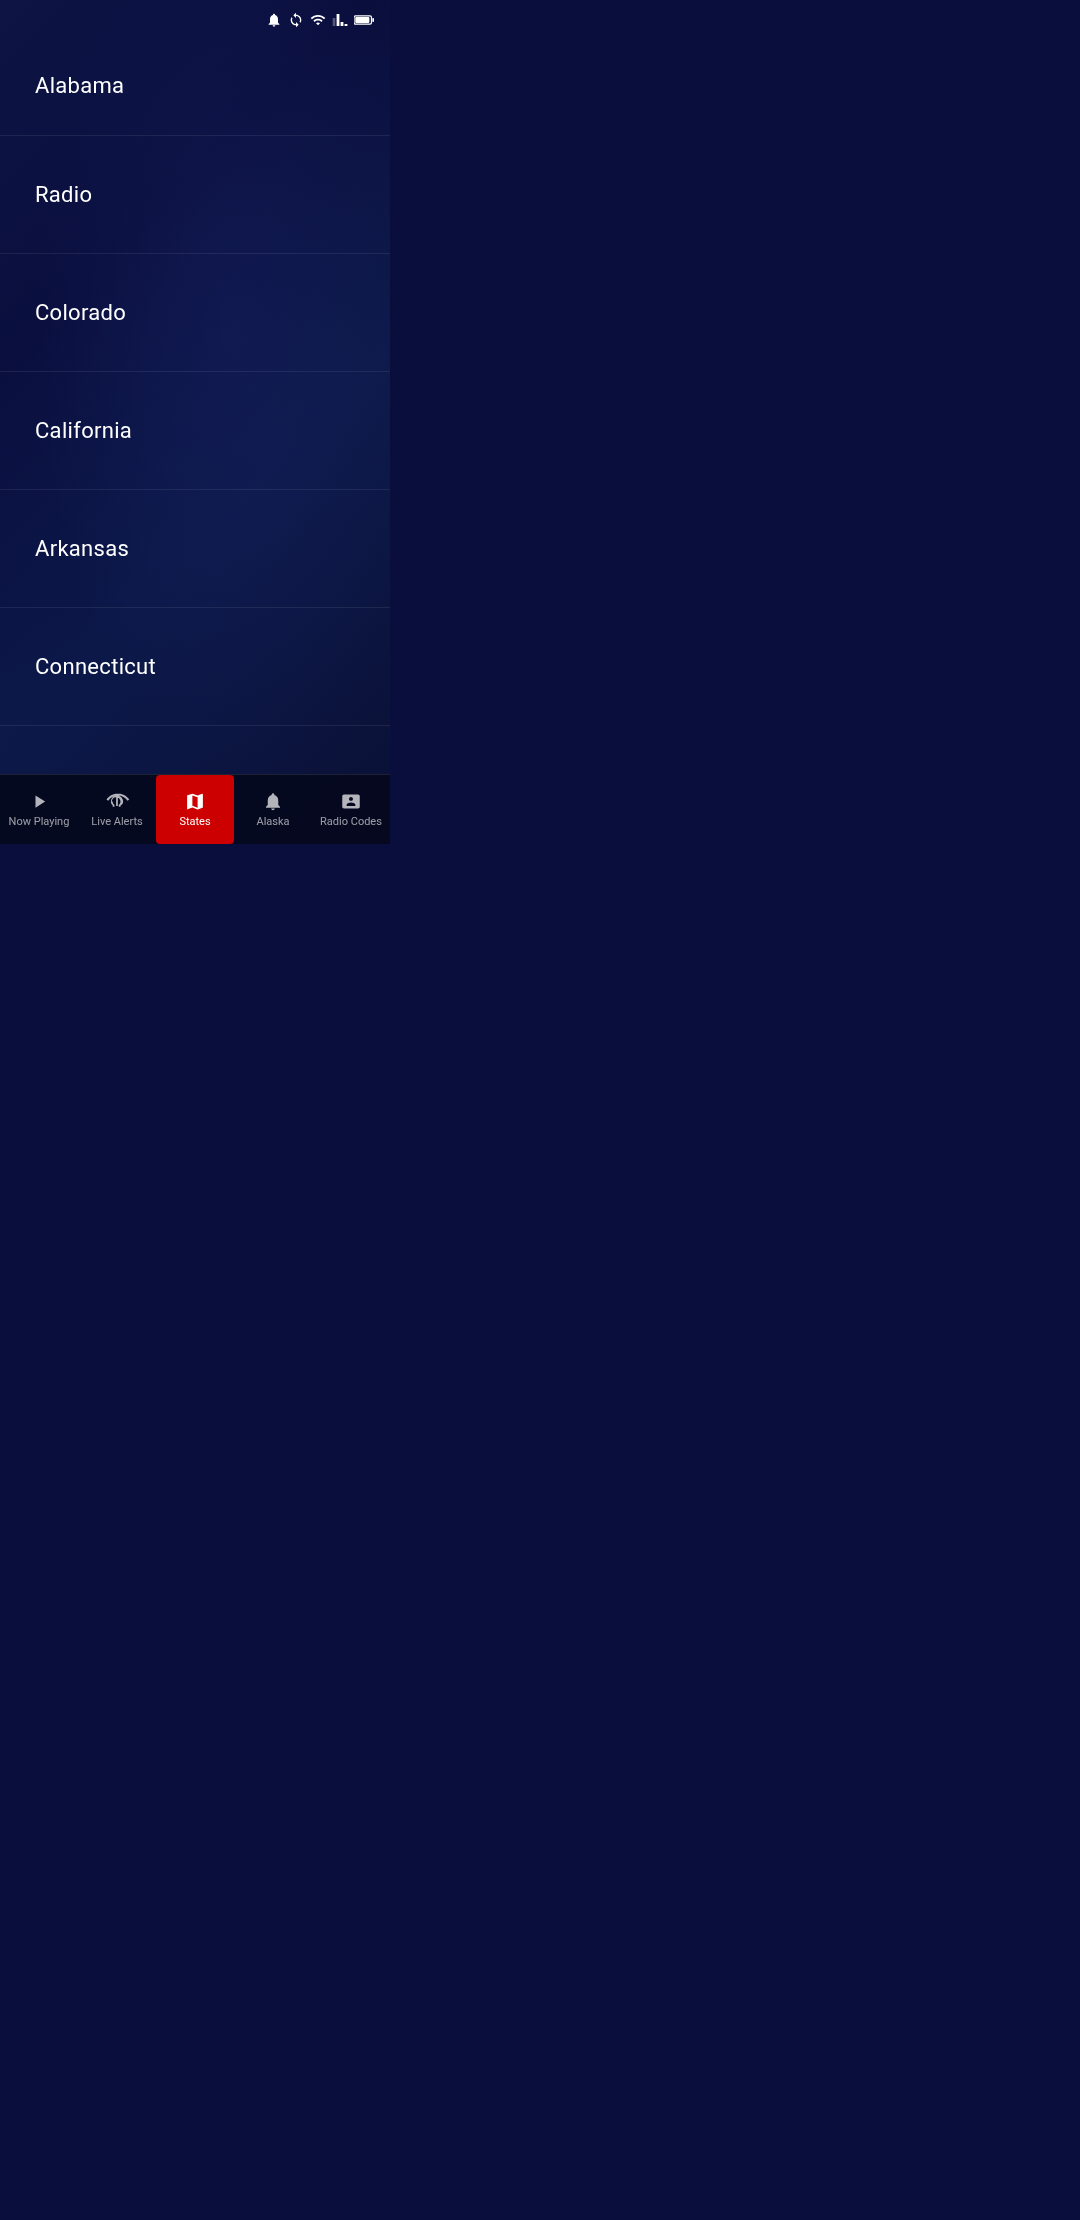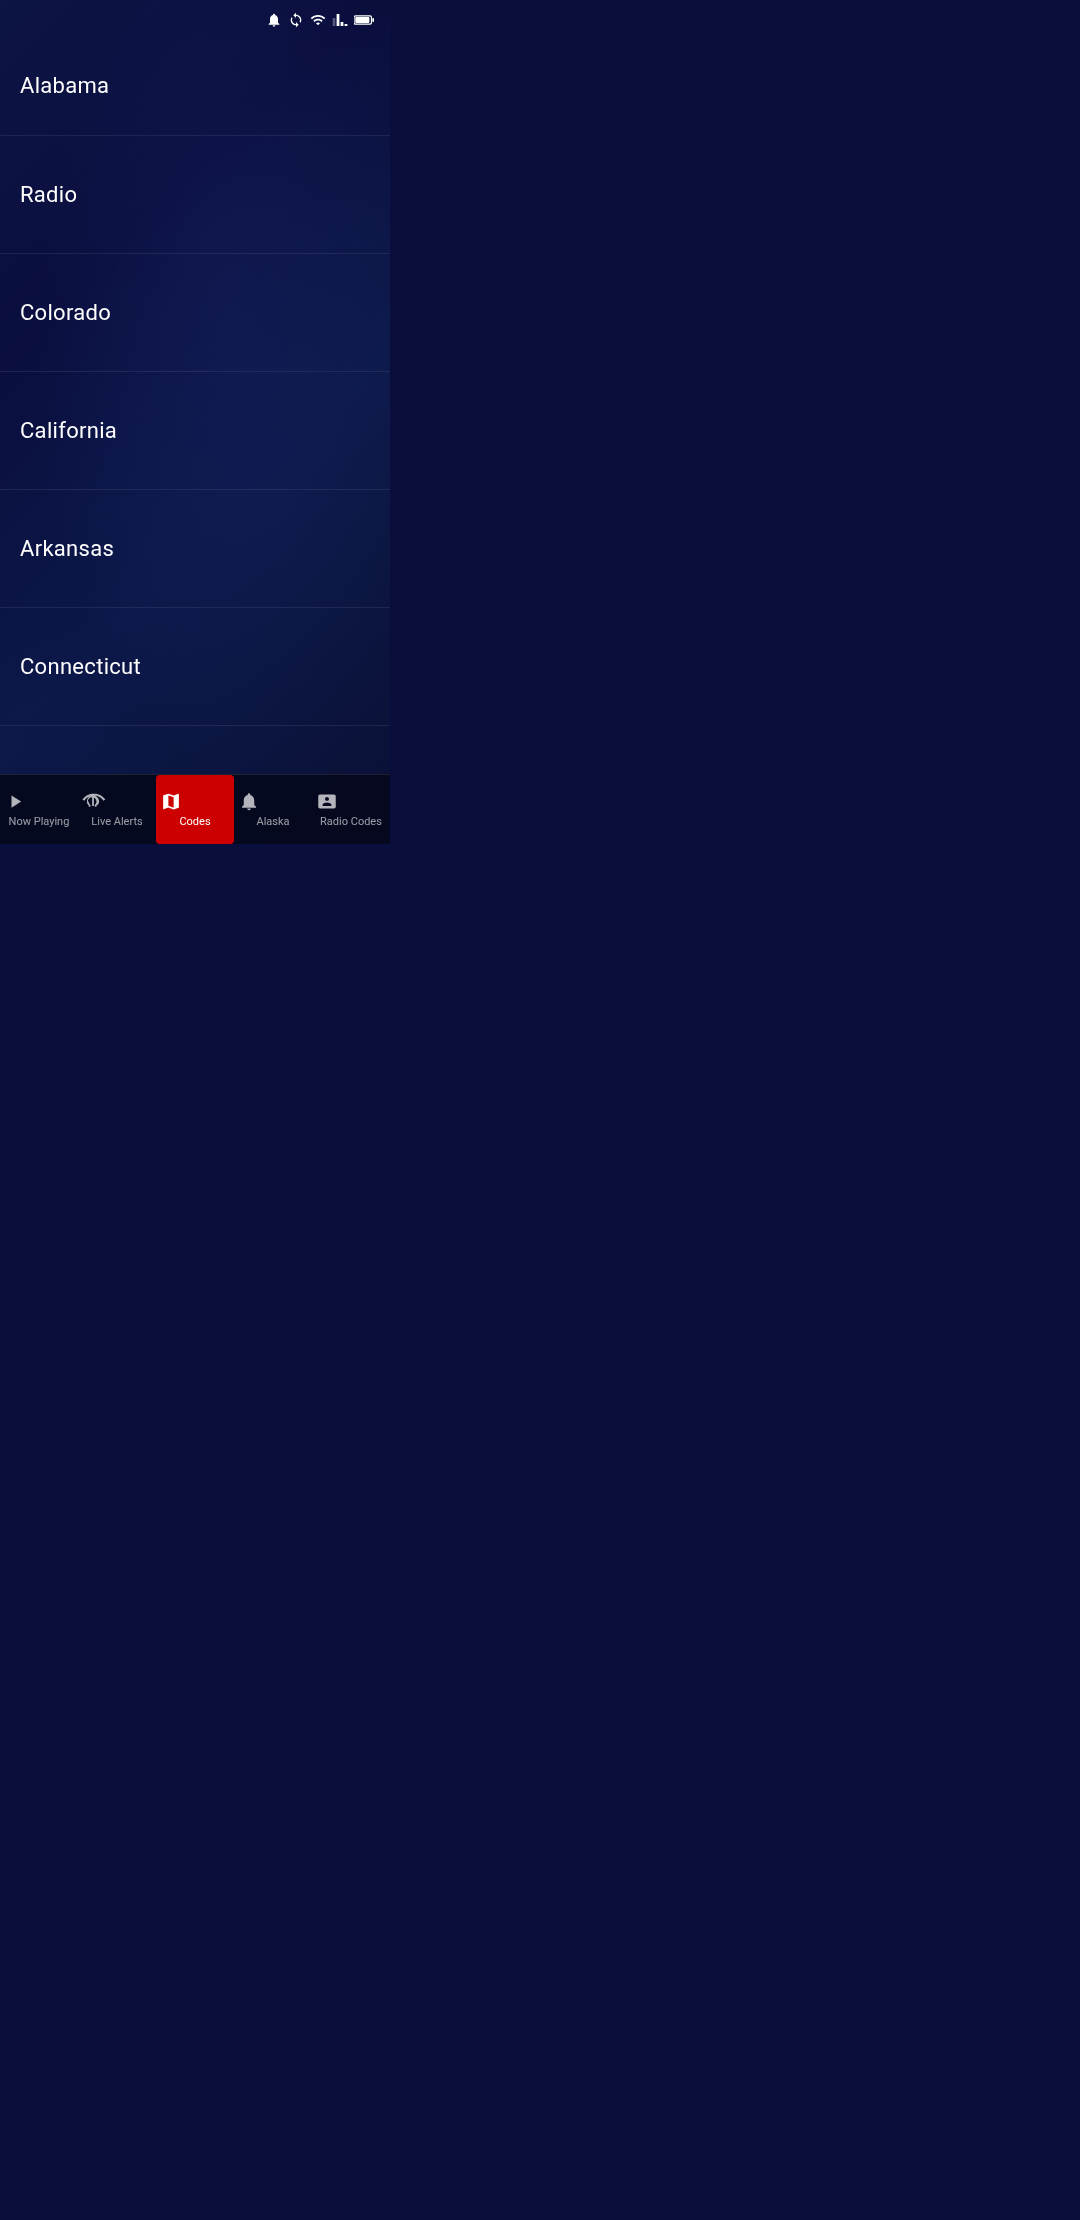--- a/index.html
+++ b/index.html
@@ -74,21 +74,21 @@
     .list-container {
       position: relative;
       z-index: 5;
       height: calc(100% - 36px - 70px);
       overflow-y: auto;
     }
 
     .list-item {
       display: flex;
       align-items: center;
-      padding: 0 20px;
+      padding: 0 35px;
       height: 118px;
       border-bottom: 1px solid rgba(255, 255, 255, 0.08);
       cursor: pointer;
       position: relative;
     }
 
     .list-item:first-child {
       height: 100px;
     }
 
@@ -110,20 +110,21 @@
       display: flex;
       align-items: stretch;
       z-index: 20;
       border-top: 1px solid rgba(255,255,255,0.1);
     }
 
     .nav-item {
       flex: 1;
       display: flex;
       flex-direction: column;
+      align-items: center;
       justify-content: center;
       cursor: pointer;
       gap: 3px;
       padding: 16px 2px;
     }
 
     .nav-item.active {
       background: #cc0000;
       border-radius: 4px;
     }
@@ -223,21 +224,21 @@
     <svg class="nav-svg" viewBox="0 0 24 24">
       <path d="M12 3C7.03 3 2.8 5.7 0 9.72L2 11c2.41-3.48 6.37-5.78 11-5.78s8.59 2.3 11 5.78l2-1.28C23.2 5.7 18.97 3 14 3h-2zm-1 4v10h2V7h-2zm-5 5c0-2.76 2.24-5 5-5s5 2.24 5 5c0 1.64-.8 3.08-2 4v2h2v-1.29C18.19 15.37 19 13.78 19 12c0-3.87-3.13-7-7-7s-7 3.13-7 7c0 1.78.81 3.37 2.08 4.42V18h2v-2c-1.2-.92-2-2.36-2-4z"></path>
     </svg>
     <span class="nav-label">Live Alerts</span>
   </div>
 
   <div class="nav-item active">
     <svg class="nav-svg" viewBox="0 0 24 24">
       <path d="M20.5 3l-.16.03L15 5.1 9 3 3.36 4.9c-.21.07-.36.25-.36.48V20.5c0 .28.22.5.5.5l.16-.03L9 18.9l6 2.1 5.64-1.9c.21-.07.36-.25.36-.48V3.5c0-.28-.22-.5-.5-.5zM15 19l-6-2.11V5l6 2.11V19z"></path>
     </svg>
-    <span class="nav-label">Codes</span>
+    <span class="nav-label">States</span>
   </div>
 
   <div class="nav-item">
     <svg class="nav-svg" viewBox="0 0 24 24">
       <path d="M12 22c1.1 0 2-.9 2-2h-4c0 1.1.9 2 2 2zm6-6v-5c0-3.07-1.64-5.64-4.5-6.32V4c0-.83-.67-1.5-1.5-1.5s-1.5.67-1.5 1.5v.68C7.63 5.36 6 7.92 6 11v5l-2 2v1h16v-1l-2-2z"></path>
     </svg>
     <span class="nav-label">Alaska</span>
   </div>
 
   <div class="nav-item">

